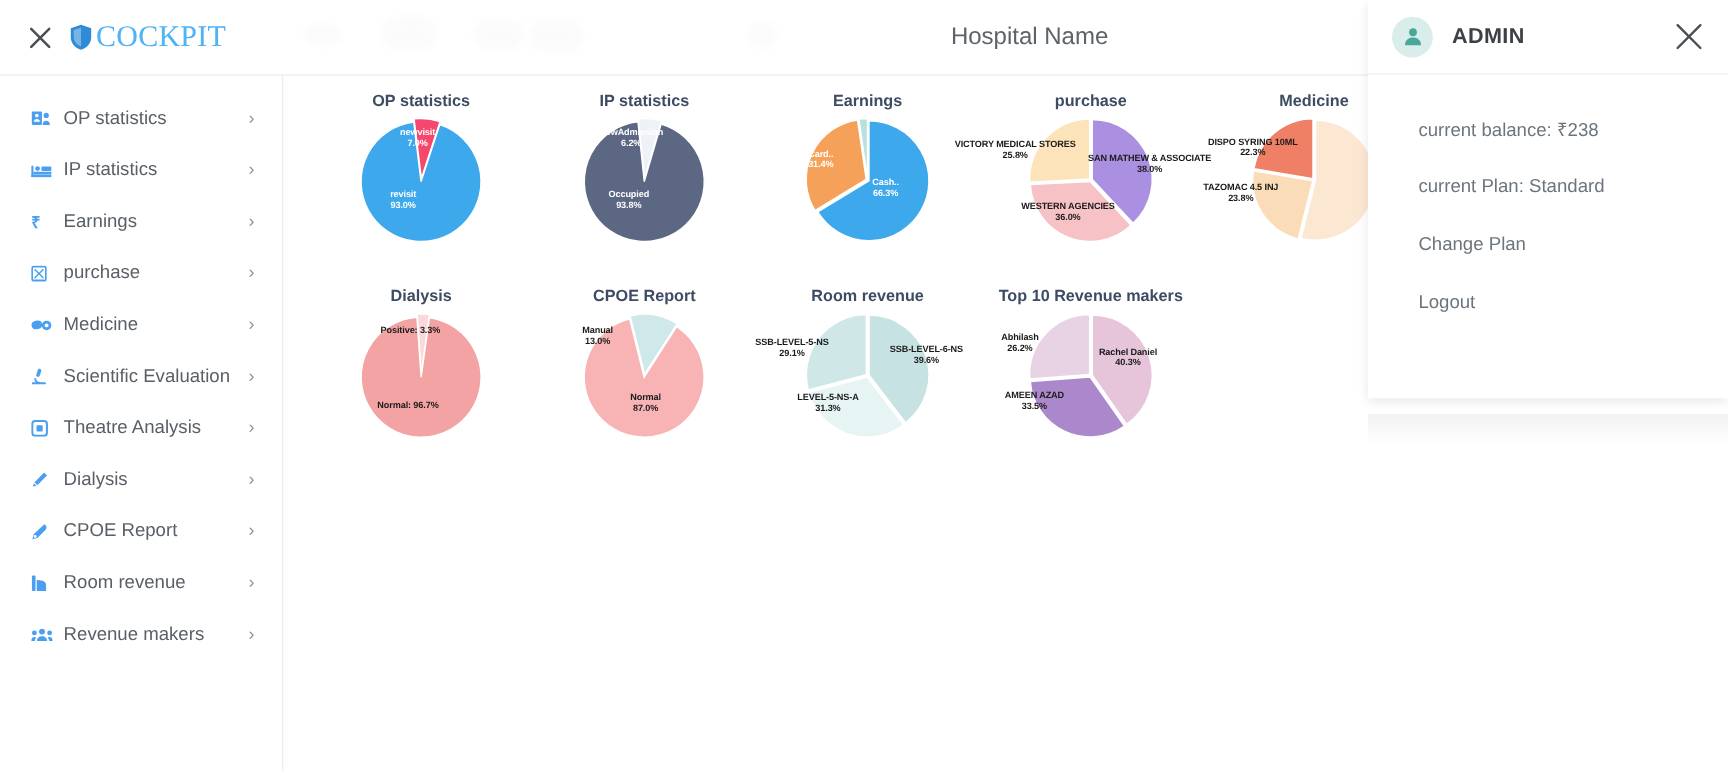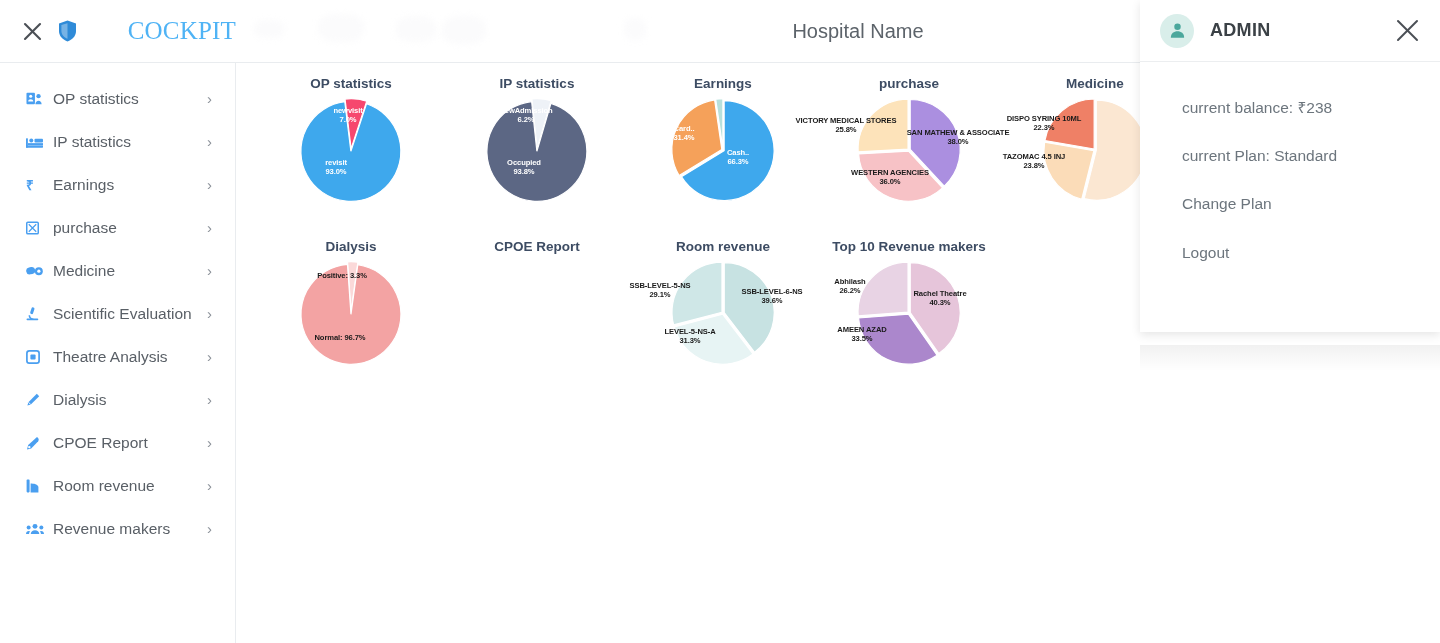--- a/index.html
+++ b/index.html
@@ -28,21 +28,21 @@
     cursor:pointer;
   }
   .close-x svg { display:block; }
   .brand {
     display:flex; align-items:center; gap:3px;
   }
   .brand-shield { display:block; }
   .brand-text {
     font-family:"Liberation Serif", serif;
     font-size:25px; letter-spacing:0.2px;
-    color:#4fb3f5; font-weight:400;margin-left:48px;
+    color:#4fb3f5; font-weight:400;
   }
   .topbar-center {
     flex:1; height:63px; position:relative;
     display:flex; align-items:center; justify-content:center;
   }
   .ghosts { position:absolute; left:0; top:0; right:0; bottom:0; pointer-events:none; }
   .ghost {
     position:absolute; background:#fbfbfc; border-radius:40%;
     filter: blur(3px);
   }
@@ -385,20 +385,28 @@
             <div class="slice-label" style="left: 46px; top: 18px; color: rgb(26, 26, 26); transform: translate(-50%, -50%);">
               <span class="l2">Positive: 3.3%</span>
             </div>
             <div class="slice-label" style="left: 44px; top: 80px; color: rgb(26, 26, 26); transform: translate(-50%, -50%);">
               <span class="l2">Normal: 96.7%</span>
             </div>
           </div>
         </div>
         <div class="chart-cell">
           <div class="chart-title">CPOE Report</div>
+          <div class="pie-wrap">
+            <svg class="pie" viewBox="0 0 110 110">
+              <path d="M 55.21232375091411 53.71745618991094 L 43.11622897093072 5.202669876111116 A 50 50 0 0 1 82.2977342650511 11.689126015126732 Z" fill="#cfe8ea" stroke="#ffffff" stroke-width="1.2"></path>
+              <path d="M 54.78767624908589 56.28254381008906 L 81.87308676322289 14.25421363530485 A 50 50 0 1 1 42.6915814691025 7.767757496289235 Z" fill="#f8b4b4" stroke="#ffffff" stroke-width="1.2"></path>
+            </svg>
+            <div class="slice-label" style="left: 16px; top: 22px; color: rgb(26, 26, 26); transform: translate(-50%, -50%);"><span>Manual</span><span class="l2">13.0%</span></div>
+            <div class="slice-label" style="left: 56px; top: 78px; color: rgb(26, 26, 26); transform: translate(-50%, -50%);"><span>Normal</span><span class="l2">87.0%</span></div>
+          </div>
         </div>
         <div class="chart-cell">
           <div class="chart-title">Room revenue</div>
           <div class="pie-wrap">
             <svg class="pie" viewBox="0 0 110 110">
               <path d="M 56.231227796493165 54.582773307250626 L 56.231227796493165 4.582773307250626 A 50 50 0 0 1 86.62774268122342 94.2822932396424 Z" fill="#c7e2e2" stroke="#ffffff" stroke-width="1.2"></path>
               <path d="M 54.578907356342405 56.229910966475806 L 84.97542224107266 95.92943089886757 A 50 50 0 0 1 6.228832968220658 68.96844725064491 Z" fill="#e7f4f4" stroke="#ffffff" stroke-width="1.2"></path>
               <path d="M 53.97030040147504 54.206451805623914 L 5.620226013353296 66.94498808979303 A 50 50 0 0 1 53.970300401475036 4.206451805623914 Z" fill="#cfe7e7" stroke="#ffffff" stroke-width="1.2"></path>
             </svg>
             <div class="slice-label" style="left: 104px; top: 38px; color: rgb(26, 26, 26); transform: translate(-50%, -50%);"><span>SSB-LEVEL-6-NS</span><span class="l2">39.6%</span></div>
@@ -407,21 +415,21 @@
           </div>
         </div>
         <div class="chart-cell">
           <div class="chart-title">Top 10 Revenue makers</div>
           <div class="pie-wrap">
             <svg class="pie" viewBox="0 0 110 110">
               <path d="M 56.24010464573761 54.60994812188634 L 56.24010464573761 4.60994812188634 A 50 50 0 0 1 84.86171092546718 95.60755358815894 Z" fill="#e6c5da" stroke="#ffffff" stroke-width="1.2"></path>
               <path d="M 54.44279428109233 56.17453045376295 L 83.0644005608219 97.17213592003554 A 50 50 0 0 1 4.584849268061639 59.94087073015958 Z" fill="#ab87cc" stroke="#ffffff" stroke-width="1.2"></path>
               <path d="M 54.046768049910675 54.116060607660856 L 4.188823036879981 57.88240088405749 A 50 50 0 0 1 54.04676804991067 4.116060607660856 Z" fill="#e8d3e4" stroke="#ffffff" stroke-width="1.2"></path>
             </svg>
-            <div class="slice-label" style="left: 86px; top: 40px; color: rgb(26, 26, 26); transform: translate(-50%, -50%);"><span>Rachel Theatre</span><span class="l2">40.3%</span></div>
+            <div class="slice-label" style="left: 86px; top: 40px; color: rgb(26, 26, 26); transform: translate(-50%, -50%);"><span>Rachel Daniel</span><span class="l2">40.3%</span></div>
             <div class="slice-label" style="left: 8px; top: 76px; color: rgb(26, 26, 26); transform: translate(-50%, -50%);"><span>AMEEN AZAD</span><span class="l2">33.5%</span></div>
             <div class="slice-label" style="left: -4px; top: 28px; color: rgb(26, 26, 26); transform: translate(-50%, -50%);"><span>Abhilash</span><span class="l2">26.2%</span></div>
           </div>
         </div>
       </div>
   </div>
 
   <div class="panel-shadow-strip"></div>
   <div class="admin-panel">
     <div class="admin-head">

